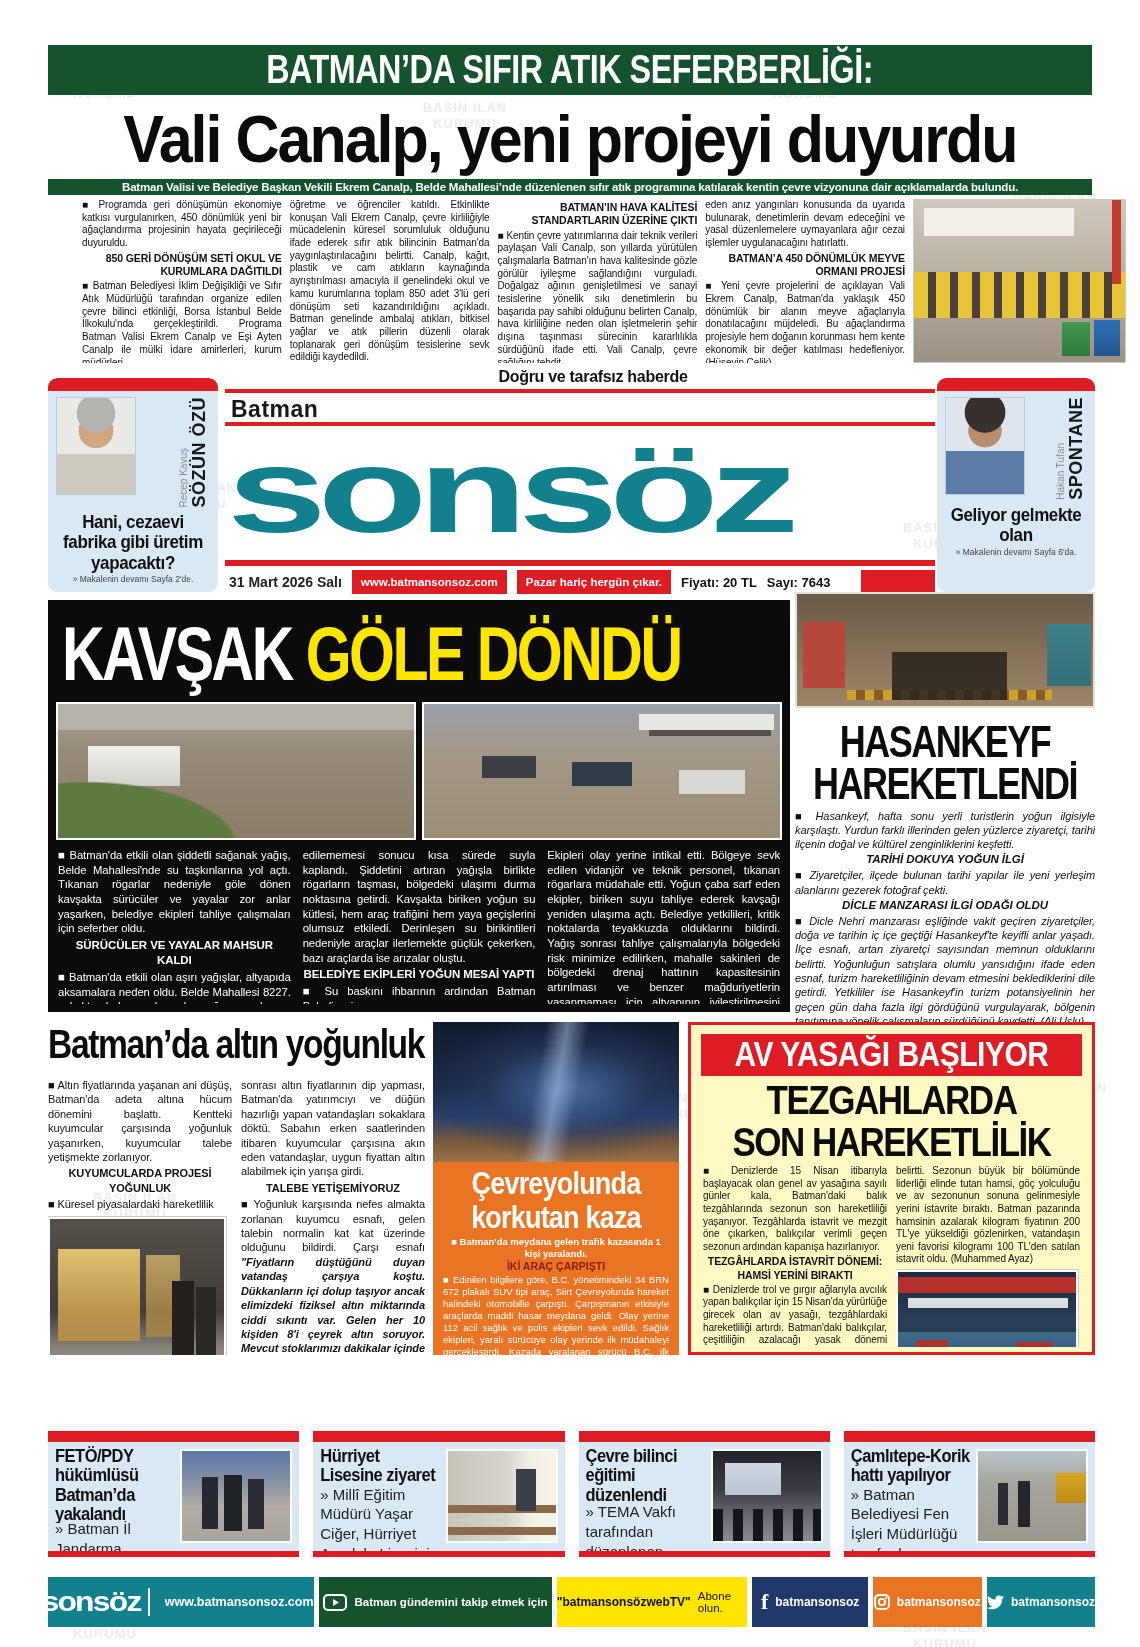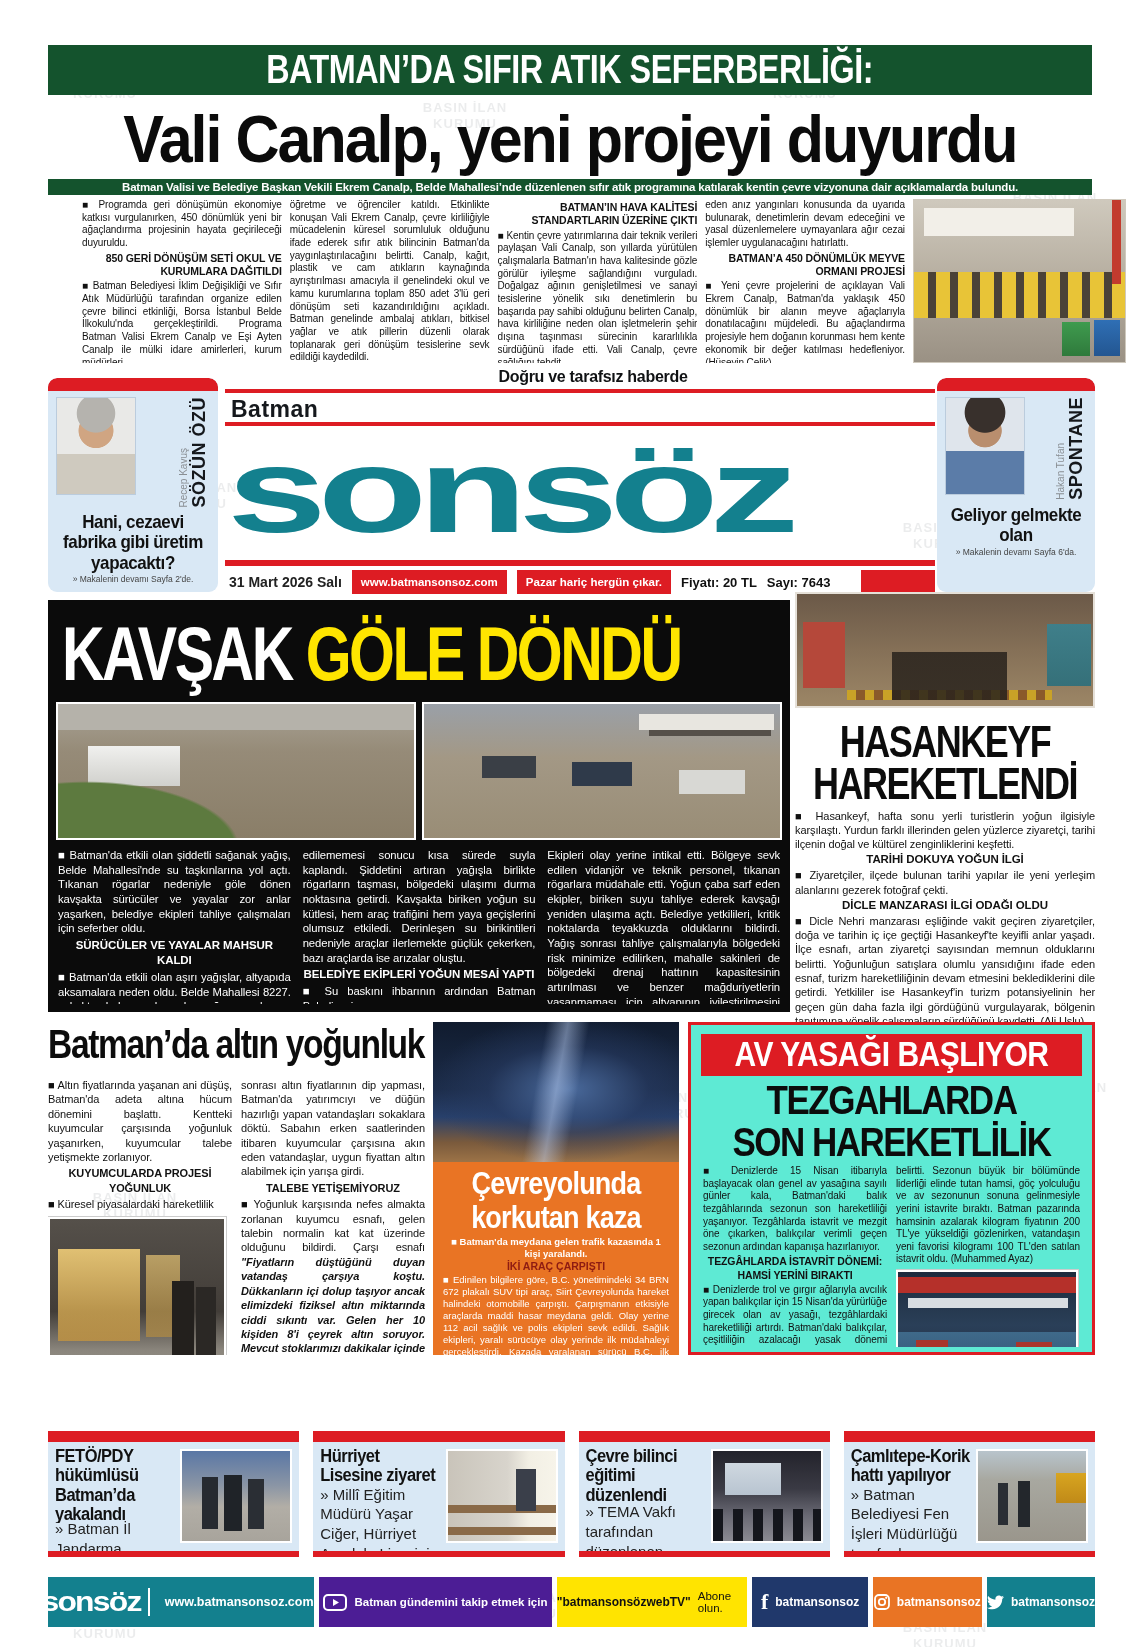--- a/index.html
+++ b/index.html
@@ -87,21 +87,21 @@
   
   .hk{left:795px;top:592px;width:300px;height:420px;}
   .hk-photo{width:300px;height:116px;border:2px solid #e5e0d8;box-sizing:border-box;background:
      linear-gradient(#b5483a,#b5483a) 6px 28px/42px 66px no-repeat,
      linear-gradient(#3f7f8a,#357079) 250px 30px/44px 62px no-repeat,
      linear-gradient(rgba(40,34,28,.85),rgba(40,34,28,.85)) 95px 58px/115px 48px no-repeat,
      repeating-linear-gradient(90deg,#c9a227 0 9px,#8a5a2a 9px 18px) 50px 96px/205px 10px no-repeat,
      linear-gradient(180deg,#6b5948 0%,#857057 50%,#9c8666 100%);}
   .hk-headline{margin:12px 0 4px;text-align:center;font-size:36px;font-weight:800;line-height:.98;
      letter-spacing:-1.5px;color:#0c0c0c;transform:scale(1,1.22);transform-origin:center top;}
-  .hk-body{margin-top:18px;font-size:11px;line-height:1.3;overflow:hidden;height:258px;letter-spacing:-.1px;}
+  .hk-body{margin-top:18px;font-size:11px;line-height:1.3;overflow:hidden;height:258px;letter-spacing:-.1px;font-style:italic;}
   .hk-body p{margin:0;}
   .hk-body .sub{font-weight:800;text-align:center;font-size:11.5px;margin:1px 0;}
   
   .gold{left:48px;top:1022px;width:377px;height:333px;}
   .gold-headline{font-size:32px;font-weight:800;letter-spacing:-1.3px;white-space:nowrap;
      transform:scale(1.05,1.25);transform-origin:left top;color:#0c0c0c;}
   .gold-cols{position:absolute;top:56px;bottom:0;left:0;right:0;display:flex;gap:9px;}
   .gcol{flex:1;font-size:11px;line-height:1.31;overflow:hidden;letter-spacing:-.1px;}
   .gcol p{margin:0;}
   .gcol .sub{font-weight:800;text-align:center;font-size:11px;margin:2px 0;}
@@ -118,21 +118,21 @@
      linear-gradient(100deg,transparent 42%,rgba(200,220,255,.45) 50%,transparent 58%),
      radial-gradient(ellipse at 55% 48%,#4a6a9c 0%,rgba(40,60,100,.55) 42%,transparent 72%),
      linear-gradient(180deg,#101b2e 0%,#1c2c49 48%,#28406b 68%,#7a5a3c 86%,#9c7347 100%);}
   .crash-headline{margin:6px 8px 2px;text-align:center;color:#fff;font-size:27px;line-height:1.08;
      font-weight:800;letter-spacing:-.8px;transform:scale(1,1.15);transform-origin:center top;}
   .crash-body{margin:10px 10px 0;color:#fff;font-size:9.5px;line-height:1.27;}
   .crash-body p{margin:0;}
   .crash-intro{font-weight:700;text-align:center;}
   .crash-sub{font-weight:800;text-align:center;color:#8e1b12;font-size:10.5px;margin:1px 0;}
   
-  .fish{left:688px;top:1022px;width:407px;height:333px;box-sizing:border-box;border:3px solid #dd1c23;background:#5eead4;}
+  .fish{left:688px;top:1022px;width:407px;height:333px;box-sizing:border-box;border:3px solid #dd1c23;background:#fef9c3;}
   .fish-kicker{margin:9px 10px 4px;height:42px;background:#dd1c23;display:flex;align-items:center;justify-content:center;}
   .fish-kicker span{color:#fff;font-size:30px;font-weight:800;letter-spacing:-.5px;transform:scale(1,1.15);}
   .fish-headline{text-align:center;font-size:35px;font-weight:800;line-height:.99;letter-spacing:-1.5px;
      color:#0c0c0c;transform:scale(1,1.18);transform-origin:center top;margin:4px 0 0;}
   .fish-cols{display:flex;gap:9px;margin:16px 12px 0;height:182px;overflow:hidden;}
   .ficol{flex:1;font-size:10px;line-height:1.26;letter-spacing:-.1px;overflow:hidden;}
   .ficol p{margin:0;}
   .ficol .sub{font-weight:800;text-align:center;font-size:10.5px;margin:2px 0;}
   .fish-photo{width:182px;height:92px;margin-top:4px;border:2px solid #fff;outline:1px solid #ccc;box-sizing:border-box;background:
      linear-gradient(#a8352c,#a8352c) 18px 68px/32px 18px no-repeat,
@@ -160,21 +160,21 @@
        linear-gradient(#cfd8e0,#b8c4d0) 12px 12px/56px 32px no-repeat,
        linear-gradient(180deg,#23232b 0%,#3a3a44 42%,#6a6a74 72%,#8a8a92 100%);}
   .tp4{background:linear-gradient(#d8a520,#c08a18) 78px 22px/32px 30px no-repeat,
        linear-gradient(#2a2e34,#2a2e34) 20px 32px/10px 42px no-repeat,
        linear-gradient(#23272c,#23272c) 40px 30px/12px 46px no-repeat,
        linear-gradient(180deg,#b8c4cc 0%,#a8a8a0 32%,#9a968c 100%);}
   
   .footer{left:48px;top:1577px;width:1047px;height:50px;display:flex;gap:5px;}
   .fbox{display:flex;align-items:center;justify-content:center;gap:7px;color:#fff;box-sizing:border-box;}
   .fbox.teal{background:#13808e;}
-  .fbox.redbg{background:#4c1d95;}
+  .fbox.redbg{background:#14532d;}
   .fbox.yellow{background:#ffe400;color:#111;}
   .fbox.navy{background:#20386b;}
   .fbox.orange{background:#e97424;}
   .f-logo{font-size:27px;font-weight:800;letter-spacing:-1.5px;transform:scale(1.18,1);transform-origin:center;}
   .f-div{width:2px;height:28px;background:#fff;margin:0 8px;}
   .f-site{font-size:12.5px;font-weight:700;}
   .f-text{font-size:11.5px;font-weight:700;}
   .f-handle{font-size:12px;font-weight:700;}
   .f-webtv{font-size:12px;font-weight:800;}
   .f-abone{font-size:11.5px;font-weight:400;}

